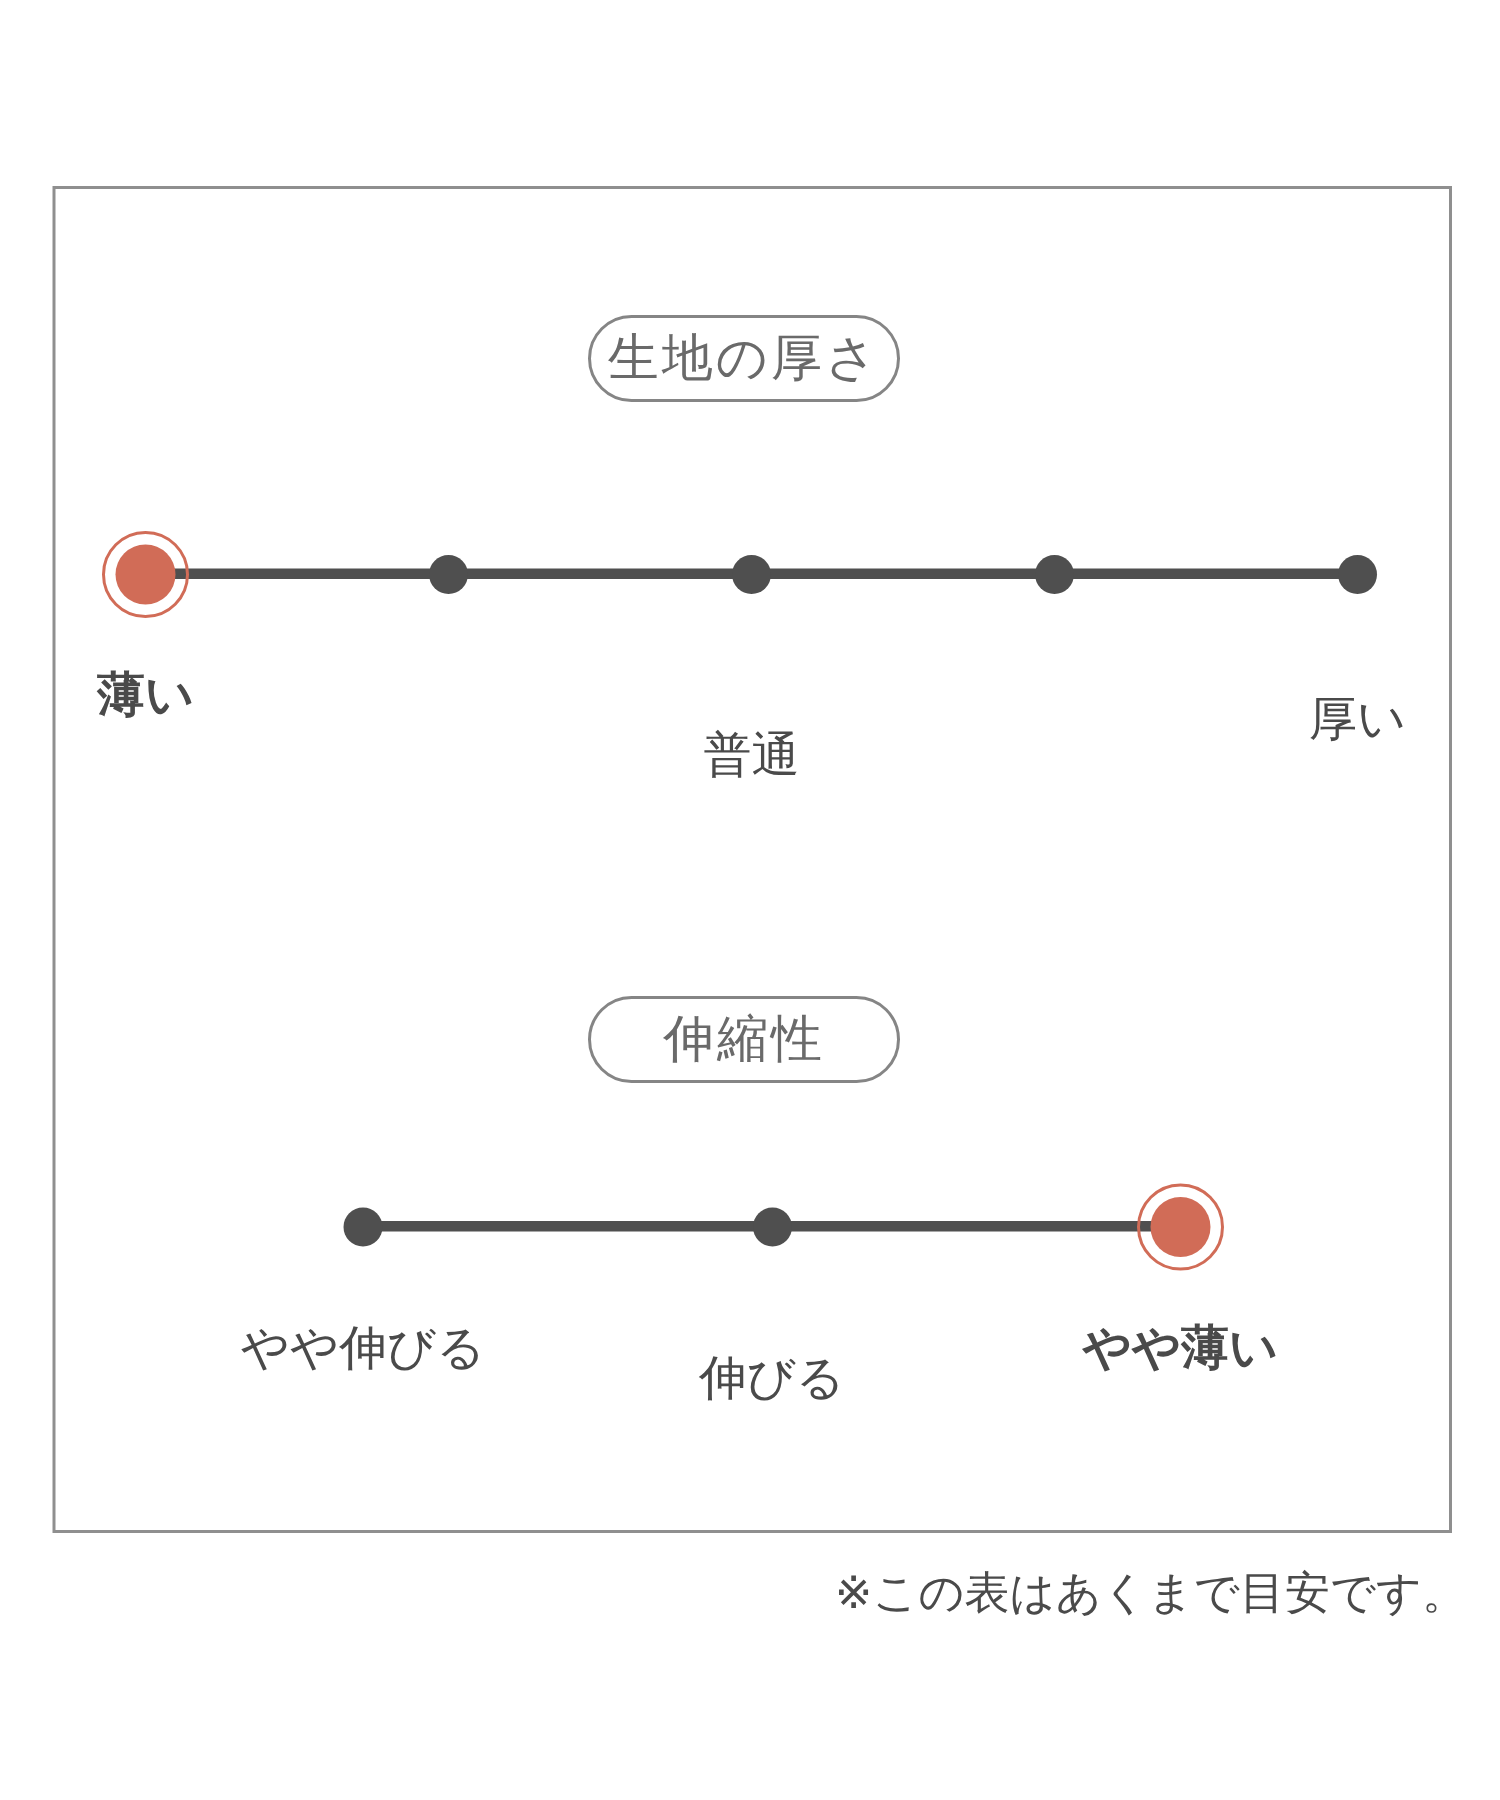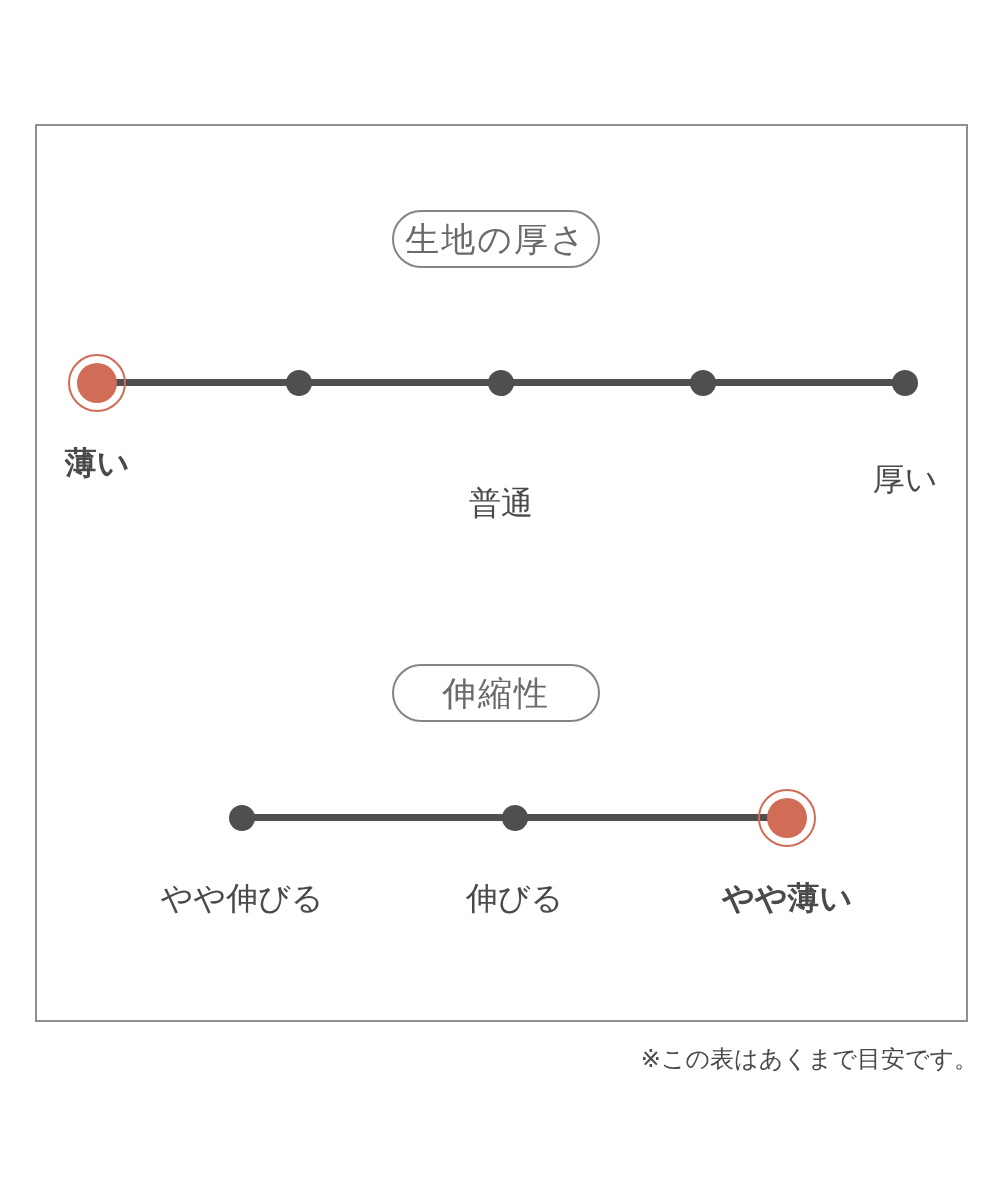--- a/index.html
+++ b/index.html
@@ -46,21 +46,21 @@
     transform:translate(-50%,-50%);
   }
   .lab{
     position:absolute;top:65px;transform:translateX(-50%);
     white-space:nowrap;color:var(--label);font-size:32px;line-height:1.2;
     font-weight:400;
   }
   .lab.selected{font-weight:700;font-family:Liberation Serif, serif;}
   .note{
     position:absolute;right:22px;top:1044px;
-    color:var(--label);font-size:24px;line-height:1.25;white-space:nowrap;
+    color:var(--label);font-size:30px;line-height:1.25;white-space:nowrap;
   }
 </style>
 </head>
 <body>
 
 <div class="canvas">
   <div class="spec-box">
 
     <div class="pill pill-1">
       <span>生地の厚さ</span>
@@ -78,21 +78,21 @@
         <div class="lab" style="left: 100%; margin-top: 16px;">厚い</div>
       </div>
 
     <div class="pill pill-2">
       <span>伸縮性</span>
     </div>
     <div class="track track-2">
         <div class="dot" style="left: 0%;"></div>
         <div class="lab" style="left: 0%; text-align: right;">やや伸びる</div>
         <div class="dot" style="left: 50%;"></div>
-        <div class="lab" style="left: 50%;">伸びる</div>
+        <div class="lab" style="left: 50%; margin-top: 20px;">伸びる</div>
         <div class="dot selected" style="left: 100%;">
           <div class="halo"></div>
         </div>
         <div class="lab selected" style="left: 100%;">やや薄い</div>
       </div>
 
   </div>
 
   <div class="note">※この表はあくまで目安です。</div>
 </div>

